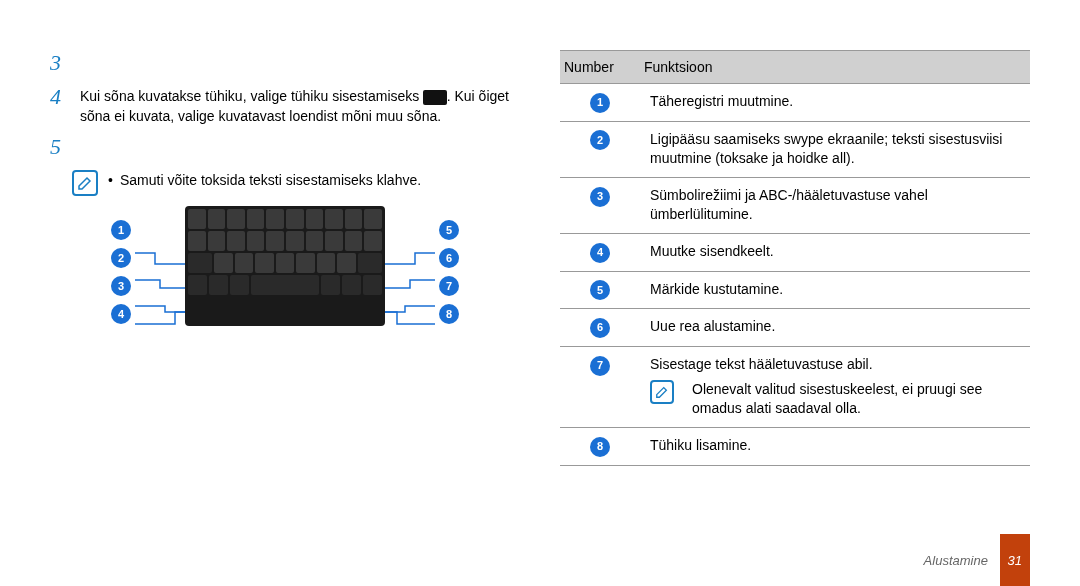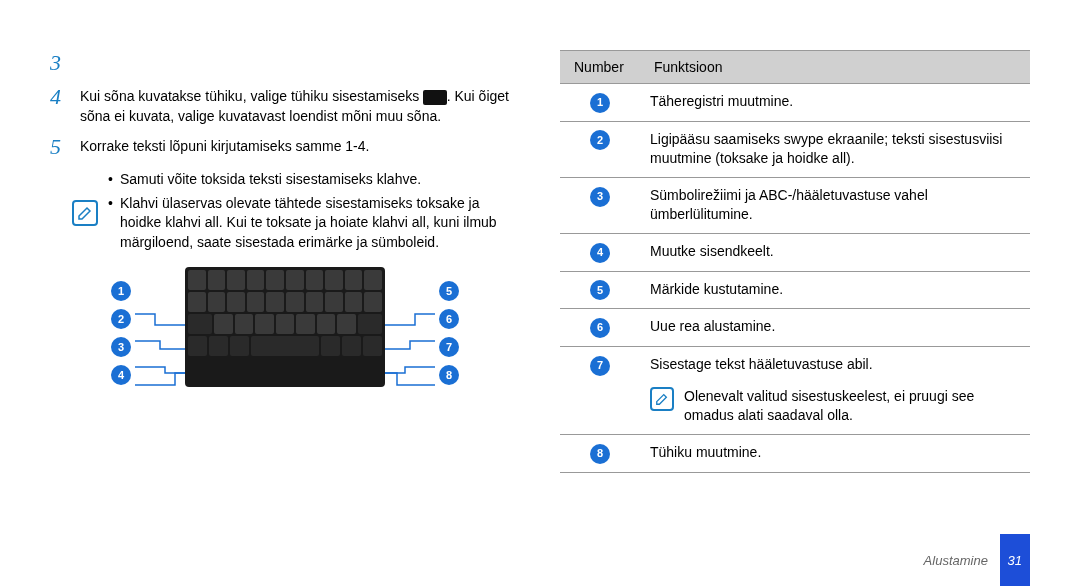--- a/index.html
+++ b/index.html
@@ -20,58 +20,56 @@
 .kbd { width: 200px; background: #1a1a1a; border-radius: 4px; padding: 3px; display: flex; flex-direction: column; gap: 2px; }
 .krow { display: flex; gap: 2px; }
 .kkey { flex: 1; height: 20px; background: #3a3a3a; border-radius: 2px; }
 .kkey.dark { background: #2a2a2a; }
 .kkey.w15 { flex: 1.3; }
 .kkey.space { flex: 3.5; }
 .kkey.enter { background: #2a2a2a; }
 .callout-col { display: flex; flex-direction: column; justify-content: flex-end; gap: 8px; width: 28px; align-items: center; }
 .callout { width: 20px; height: 20px; border-radius: 50%; background: #1a6fd4; color: #fff; font-size: 11px; font-weight: bold; display: flex; align-items: center; justify-content: center; }
 table { width: 100%; border-collapse: collapse; font-size: 14px; }
-th { background: #d0d0d0; text-align: left; padding: 8px 14px; font-weight: normal; border-top: 1px solid #999; border-bottom: 1px solid #999; }
+th { background: #d0d0d0; text-align: left; padding: 8px 4px; font-weight: normal; border-top: 1px solid #999; border-bottom: 1px solid #999; }
 td { padding: 8px 10px; border-bottom: 1px solid #999; vertical-align: top; line-height: 1.4; }
 td.num { text-align: center; width: 80px; }
 .tbl-badge { width: 20px; height: 20px; border-radius: 50%; background: #1a6fd4; color: #fff; font-size: 11px; font-weight: bold; display: inline-flex; align-items: center; justify-content: center; }
-.inline-note { display: flex; align-items: flex-start; margin-top: 12px; }
+.inline-note { display: flex; align-items: flex-start; margin-top: 5px; gap: 8px; }
 .inline-note .note-icon { width: 24px; height: 24px; font-size: 13px; }
 .footer { position: absolute; bottom: 18px; right: 50px; font-size: 13px; }
 .footer-sec { font-style: italic; color: #666; margin-right: 8px; margin-top: 28px; }
-.footer-page { background: #1d4ed8; color: #fff; padding: 19px 8px; font-style: italic; }
+.footer-page { background: #c2410c; color: #fff; padding: 19px 8px; font-style: italic; }
 </style>
 </head>
 <body>
 
 <div class="page">
   <div class="col">
     <div class="step">
       <div class="step-num">3</div>
     </div>
     <div class="step">
       <div class="step-num">4</div>
       <div class="step-text">
         <span>Kui sõna kuvatakse tühiku, valige tühiku sisestamiseks </span><span class="keycap">&nbsp;&nbsp;&nbsp;</span><span>. Kui õiget sõna ei kuvata, valige kuvatavast loendist mõni muu sõna.</span>
       </div>
     </div>
     <div class="step">
       <div class="step-num">5</div>
-      <div class="step-text">Korrake teksti lõpuni kirjutamiseks samme 1-4.</div>
     </div>
 
     <div class="note-box">
       <div class="note-icon">
         <svg width="16" height="16" viewBox="0 0 16 16">
             <path d="M2 11 L10 3 L13 6 L5 14 L2 14 Z" fill="none" stroke="#1a7fc4" stroke-width="1.5"></path>
           </svg>
       </div>
       <ul class="note-list">
         <li>Samuti võite toksida teksti sisestamiseks klahve.</li>
-        <li>Klahvi ülaservas olevate tähtede sisestamiseks toksake ja hoidke klahvi all. Kui te toksate ja hoiate klahvi all, kuni ilmub märgiloend, saate sisestada erimärke ja sümboleid.</li>
       </ul>
     </div>
 
 
     <div class="kbd-wrap">
       <div class="callout-col" style="padding-bottom:2px;">
         <span class="callout">1</span>
         <span class="callout">2</span>
         <span class="callout">3</span>
         <span class="callout">4</span>
@@ -182,21 +180,21 @@
                 <div class="note-icon">
                   <svg width="14" height="14" viewBox="0 0 16 16">
                     <path d="M2 11 L10 3 L13 6 L5 14 L2 14 Z" fill="none" stroke="#1a7fc4" stroke-width="1.5"></path>
                   </svg>
                 </div>
                 <div>Olenevalt valitud sisestuskeelest, ei pruugi see omadus alati saadaval olla.</div>
               </div></td>
           </tr>
           <tr>
             <td class="num"><span class="tbl-badge">8</span></td>
-            <td><span>Tühiku muutmine.</span></td>
+            <td><span>Tühiku lisamine.</span></td>
           </tr>
         </tbody>
     </table>
   </div>
 </div>
 
 <div class="footer">
   <span class="footer-sec">Alustamine</span>
   <span class="footer-page">31</span>
 </div>

